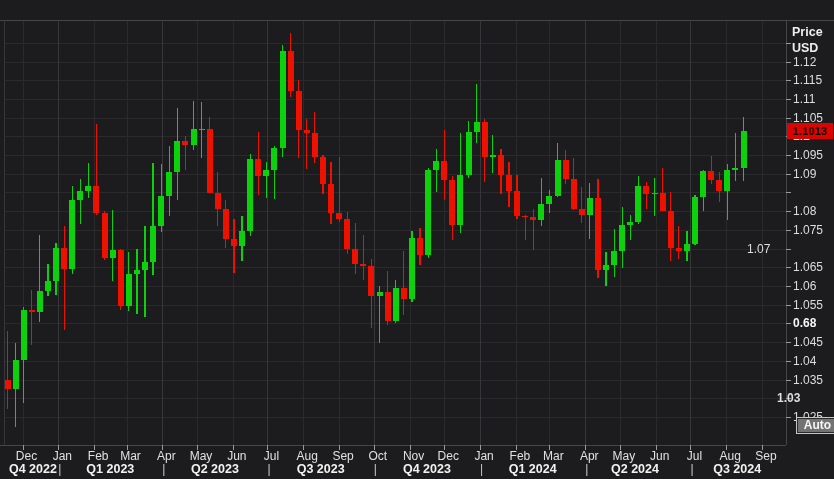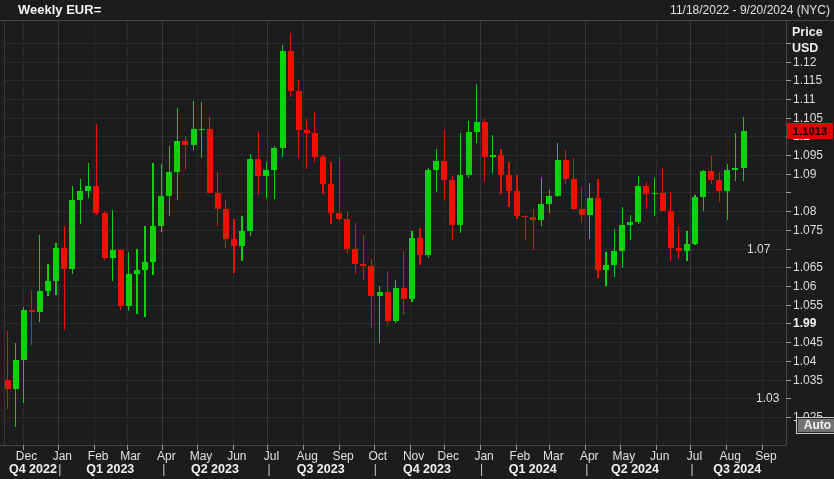--- a/index.html
+++ b/index.html
@@ -20,24 +20,20 @@
   .qlabel{font-size:12.5px;font-weight:bold;color:#f2f2f2;text-align:center;}
   .qpipe{font-size:12px;color:#c9c9c9;}
   #auto-btn{position:absolute;border:1px solid #c6c6c6;box-shadow:inset 0 0 0 1px #2a2a2a;
             background:#737373;color:#f5f5f5;font-weight:bold;font-size:12px;
             text-align:center;line-height:14px;cursor:pointer;margin-left:8px;}
 </style>
 </head>
 <body>
 
 <div id="app">
-  <div id="titlebar">
-    <div id="chart-title" class="lbl">Weekly EUR=</div>
-    <div id="date-range" class="lbl">11/18/2022 - 9/20/2024 (NYC)</div>
-  </div>
 
   <svg id="plot" width="834" height="479" shape-rendering="crispEdges">
     <g id="g-grid">
         <line x1="4" y1="417.5" x2="786" y2="417.5" stroke="#2a2a2d" stroke-width="1"></line>
         <line x1="4" y1="398.5" x2="786" y2="398.5" stroke="#2a2a2d" stroke-width="1"></line>
         <line x1="4" y1="380.5" x2="786" y2="380.5" stroke="#2a2a2d" stroke-width="1"></line>
         <line x1="4" y1="361.5" x2="786" y2="361.5" stroke="#2a2a2d" stroke-width="1"></line>
         <line x1="4" y1="342.5" x2="786" y2="342.5" stroke="#2a2a2d" stroke-width="1"></line>
         <line x1="4" y1="323.5" x2="786" y2="323.5" stroke="#2a2a2d" stroke-width="1"></line>
         <line x1="4" y1="305.5" x2="786" y2="305.5" stroke="#2a2a2d" stroke-width="1"></line>
@@ -328,25 +324,25 @@
         <div class="lbl ytick bold" style="left: 793px; top: 129.351px;">1.1</div>
         <div class="lbl ytick" style="left: 793px; top: 148.057px;">1.095</div>
         <div class="lbl ytick" style="left: 793px; top: 166.763px;">1.09</div>
         <div class="lbl ytick" style="left: 793px; top: 185.469px; margin-left: 45px;">1.085</div>
         <div class="lbl ytick" style="left: 793px; top: 204.175px;">1.08</div>
         <div class="lbl ytick" style="left: 793px; top: 222.881px;">1.075</div>
         <div class="lbl ytick" style="left: 747px; top: 241.587px;">1.07</div>
         <div class="lbl ytick" style="left: 793px; top: 260.293px;">1.065</div>
         <div class="lbl ytick" style="left: 793px; top: 278.999px;">1.06</div>
         <div class="lbl ytick" style="left: 793px; top: 297.705px;">1.055</div>
-        <div class="lbl ytick bold" style="left: 793px; top: 316.411px;">1.99</div>
+        <div class="lbl ytick bold" style="left: 793px; top: 316.411px;">0.68</div>
         <div class="lbl ytick" style="left: 793px; top: 335.117px;">1.045</div>
         <div class="lbl ytick" style="left: 793px; top: 353.823px;">1.04</div>
         <div class="lbl ytick" style="left: 793px; top: 372.529px;">1.035</div>
-        <div class="lbl ytick" style="left: 756px; top: 391.235px;">1.03</div>
+        <div class="lbl ytick" style="left: 777px; top: 391.235px; font-weight: bold;">1.03</div>
         <div class="lbl ytick" style="left: 793px; top: 409.941px;">1.025</div>
       </div>
     <div id="last-price" class="lbl" style="left: 787px; width: 46px; height: 16px; top: 123.488px;">1.1013</div>
     <div id="auto-btn" style="left:788px;top:417px;width:41px;height:15px;">Auto</div>
   </div>
 
   <div id="time-axis">
     <div id="month-container">
         <div class="lbl mlabel" style="left: 10.5216px; width: 32px; top: 449px;">Dec</div>
         <div class="lbl mlabel" style="left: 46.3423px; width: 32px; top: 449px;">Jan</div>

